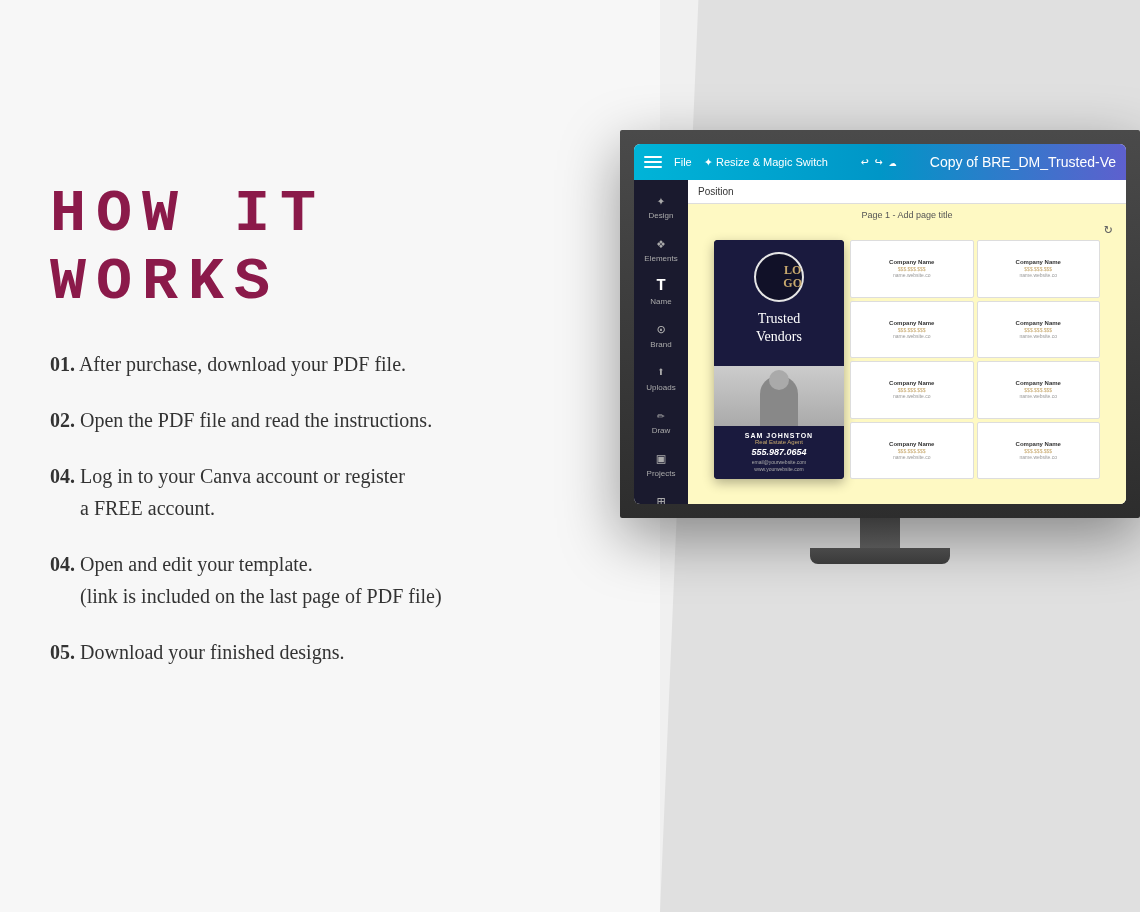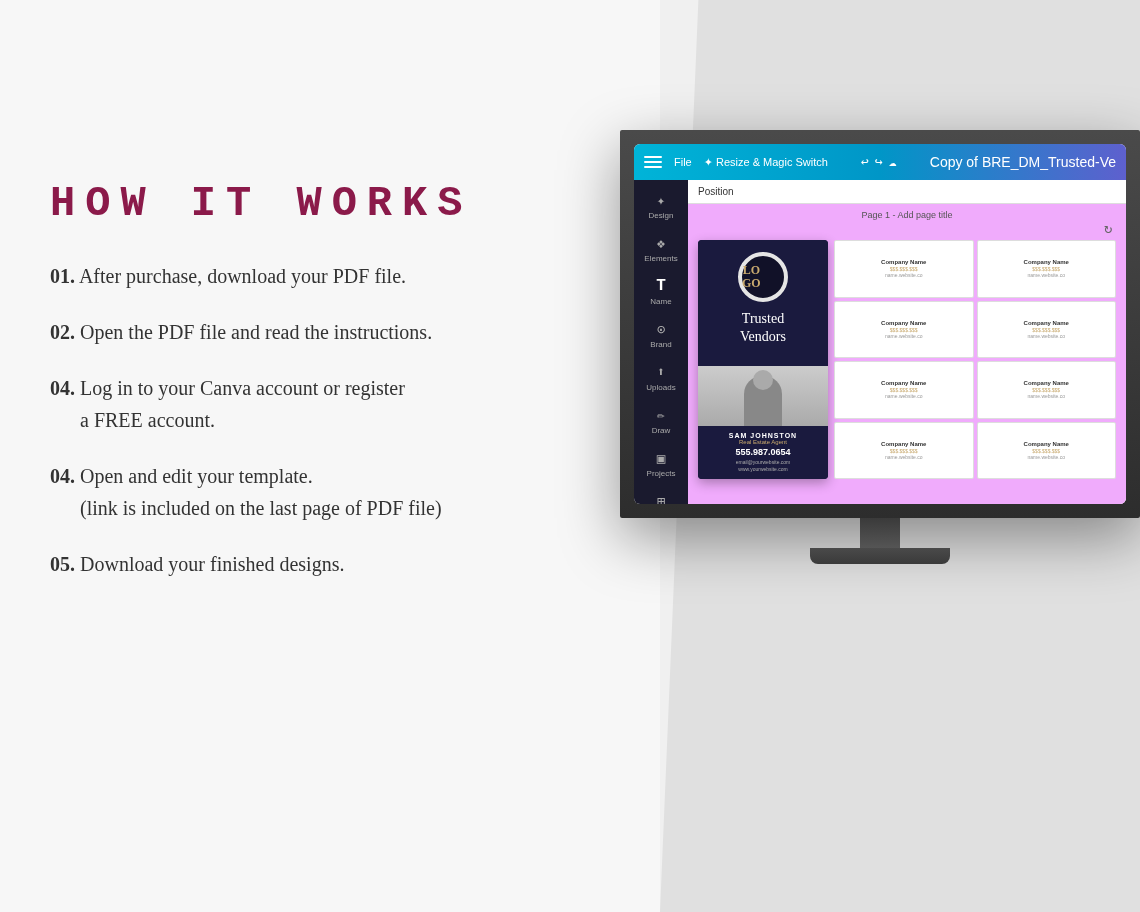--- a/index.html
+++ b/index.html
@@ -34,21 +34,21 @@
     
     .left-content {
       position: absolute;
       top: 0; left: 0;
       width: 640px;
       height: 912px;
       padding: 180px 50px 50px 50px;
     }
 
     .title {
-      font-size: 42px;
+      font-size: 60px;
       font-weight: 700;
       color: #8b1a4a;
       letter-spacing: 10px;
       text-transform: uppercase;
       font-family: 'Courier New', Courier, monospace;
       margin-bottom: 32px;
     }
 
     .steps {
       list-style: none;
@@ -232,24 +232,24 @@
     .design-card-top {
       background: #1a1a3e;
       padding: 12px;
       text-align: center;
     }
 
     .logo-circle {
       width: 50px;
       height: 50px;
       border-radius: 50%;
-      border: 4px solid #e5e5e5;
-      display: flex;
-      align-items: center;
-      justify-content: flex-start;
+      border: 2px solid #e5e5e5;
+      display: flex;
+      align-items: center;
+      justify-content: flex-end;
       margin: 0 auto 8px;
       background: #111128;
     }
 
     .logo-text {
       color: #c8a96e;
       font-size: 12px;
       font-weight: bold;
       font-family: serif;
       line-height: 1.1;
@@ -291,20 +291,21 @@
       font-size: 6px;
       font-family: Arial, sans-serif;
     }
 
     .agent-phone {
       color: white;
       font-size: 9px;
       font-family: Arial, sans-serif;
       font-weight: bold;
       margin-top: 2px;
+      font-style: italic;
     }
 
     .agent-contact {
       color: #aaa;
       font-size: 5px;
       font-family: Arial, sans-serif;
       line-height: 1.4;
       margin-top: 2px;
     }
 
@@ -476,21 +477,21 @@
               </div>
 
             </div>
 
             <div class="canva-content">
 
               <div class="position-bar">
                 <span class="position-bar-text">Position</span>
               </div>
 
-              <div style="position:relative; padding:8px 10px; background:#f0abfc; height:calc(100% - 24px);">
+              <div style="position:relative; padding:8px 26px; background:#fef9c3; height:calc(100% - 24px);">
                 <div class="page-indicator">Page 1 - Add page title</div>
 
                 <div style="display:flex; gap:6px; margin-top:12px;">
 
                   <div class="design-card">
                     <div class="design-card-top">
                       <div class="logo-circle">
                         <span class="logo-text">LO<br>GO</span>
                       </div>
                       <div class="trusted-vendors">Trusted<br>Vendors</div>

